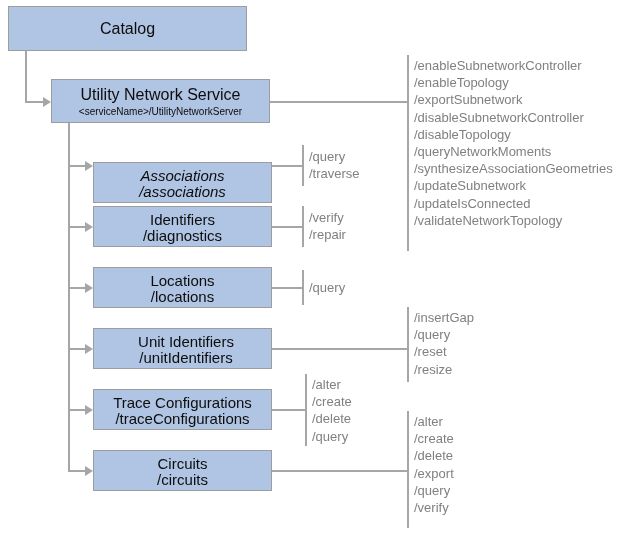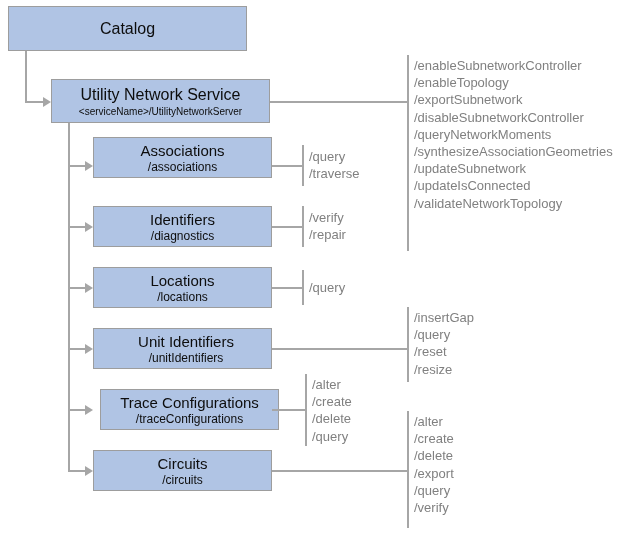--- a/index.html
+++ b/index.html
@@ -37,21 +37,21 @@
     letter-spacing: 0px;
     color: #0d0d0d;
   }
   .node .sub {
     font-size: 10px;
     line-height: 13px;
     margin-top: 1px;
     color: #0d0d0d;
   }
   .node.small .title { font-size: 15px; line-height: 18px; }
-  .node.small .sub   { font-size: 12px; line-height: 12px; }
+  .node.small .sub   { font-size: 15px; line-height: 12px; }
 
   
   .hline {
     position: absolute;
     height: 2px;
     background: #a6a6a6;
   }
   .vline {
     position: absolute;
     width: 2px;
@@ -98,32 +98,33 @@
     <span class="sub">&lt;serviceName&gt;/UtilityNetworkServer</span>
   </div>
 
   <div class="hline" style="left:270px; top:101px; width:138px;"></div>
   <div class="vbar" style="left:407px; top:55px; height:196px;"></div>
   <div class="oplist" style="left:414px; top:57px;">
     <span class="op">/enableSubnetworkController</span>
     <span class="op">/enableTopology</span>
     <span class="op">/exportSubnetwork</span>
     <span class="op">/disableSubnetworkController</span>
+    <span class="op">/disableTopology</span>
     <span class="op">/queryNetworkMoments</span>
     <span class="op">/synthesizeAssociationGeometries</span>
     <span class="op">/updateSubnetwork</span>
     <span class="op">/updateIsConnected</span>
     <span class="op">/validateNetworkTopology</span>
   </div>
 
   <div class="vline" style="left:68px; top:123px; height:348px;"></div>
 
   <div class="hline" style="left:68px; top:165px; width:19px;"></div>
   <div class="arrow" style="left:85px; top:161px;"></div>
-  <div class="node small" style="left:93px; top:137px; width:179px; height:41px;">
+  <div class="node small" style="left:93px; top:162px; width:179px; height:41px;font-style:italic;">
     <span class="title">Associations</span>
     <span class="sub">/associations</span>
   </div>
   <div class="hline" style="left:272px; top:165px; width:31px;"></div>
   <div class="vbar" style="left:302px; top:145px; height:41px;"></div>
   <div class="oplist" style="left:309px; top:148px;">
     <span class="op">/query</span>
     <span class="op">/traverse</span>
   </div>
 
@@ -162,21 +163,21 @@
   <div class="vbar" style="left:407px; top:307px; height:75px;"></div>
   <div class="oplist" style="left:414px; top:309px;">
     <span class="op">/insertGap</span>
     <span class="op">/query</span>
     <span class="op">/reset</span>
     <span class="op">/resize</span>
   </div>
 
   <div class="hline" style="left:68px; top:409px; width:19px;"></div>
   <div class="arrow" style="left:85px; top:405px;"></div>
-  <div class="node small" style="left:93px; top:389px; width:179px; height:41px;margin-left:7px;">
+  <div class="node small" style="left:93px; top:389px; width:179px; height:41px;">
     <span class="title">Trace Configurations</span>
     <span class="sub">/traceConfigurations</span>
   </div>
   <div class="hline" style="left:272px; top:409px; width:34px;"></div>
   <div class="vbar" style="left:305px; top:374px; height:72px;"></div>
   <div class="oplist" style="left:312px; top:376px;">
     <span class="op">/alter</span>
     <span class="op">/create</span>
     <span class="op">/delete</span>
     <span class="op">/query</span>

